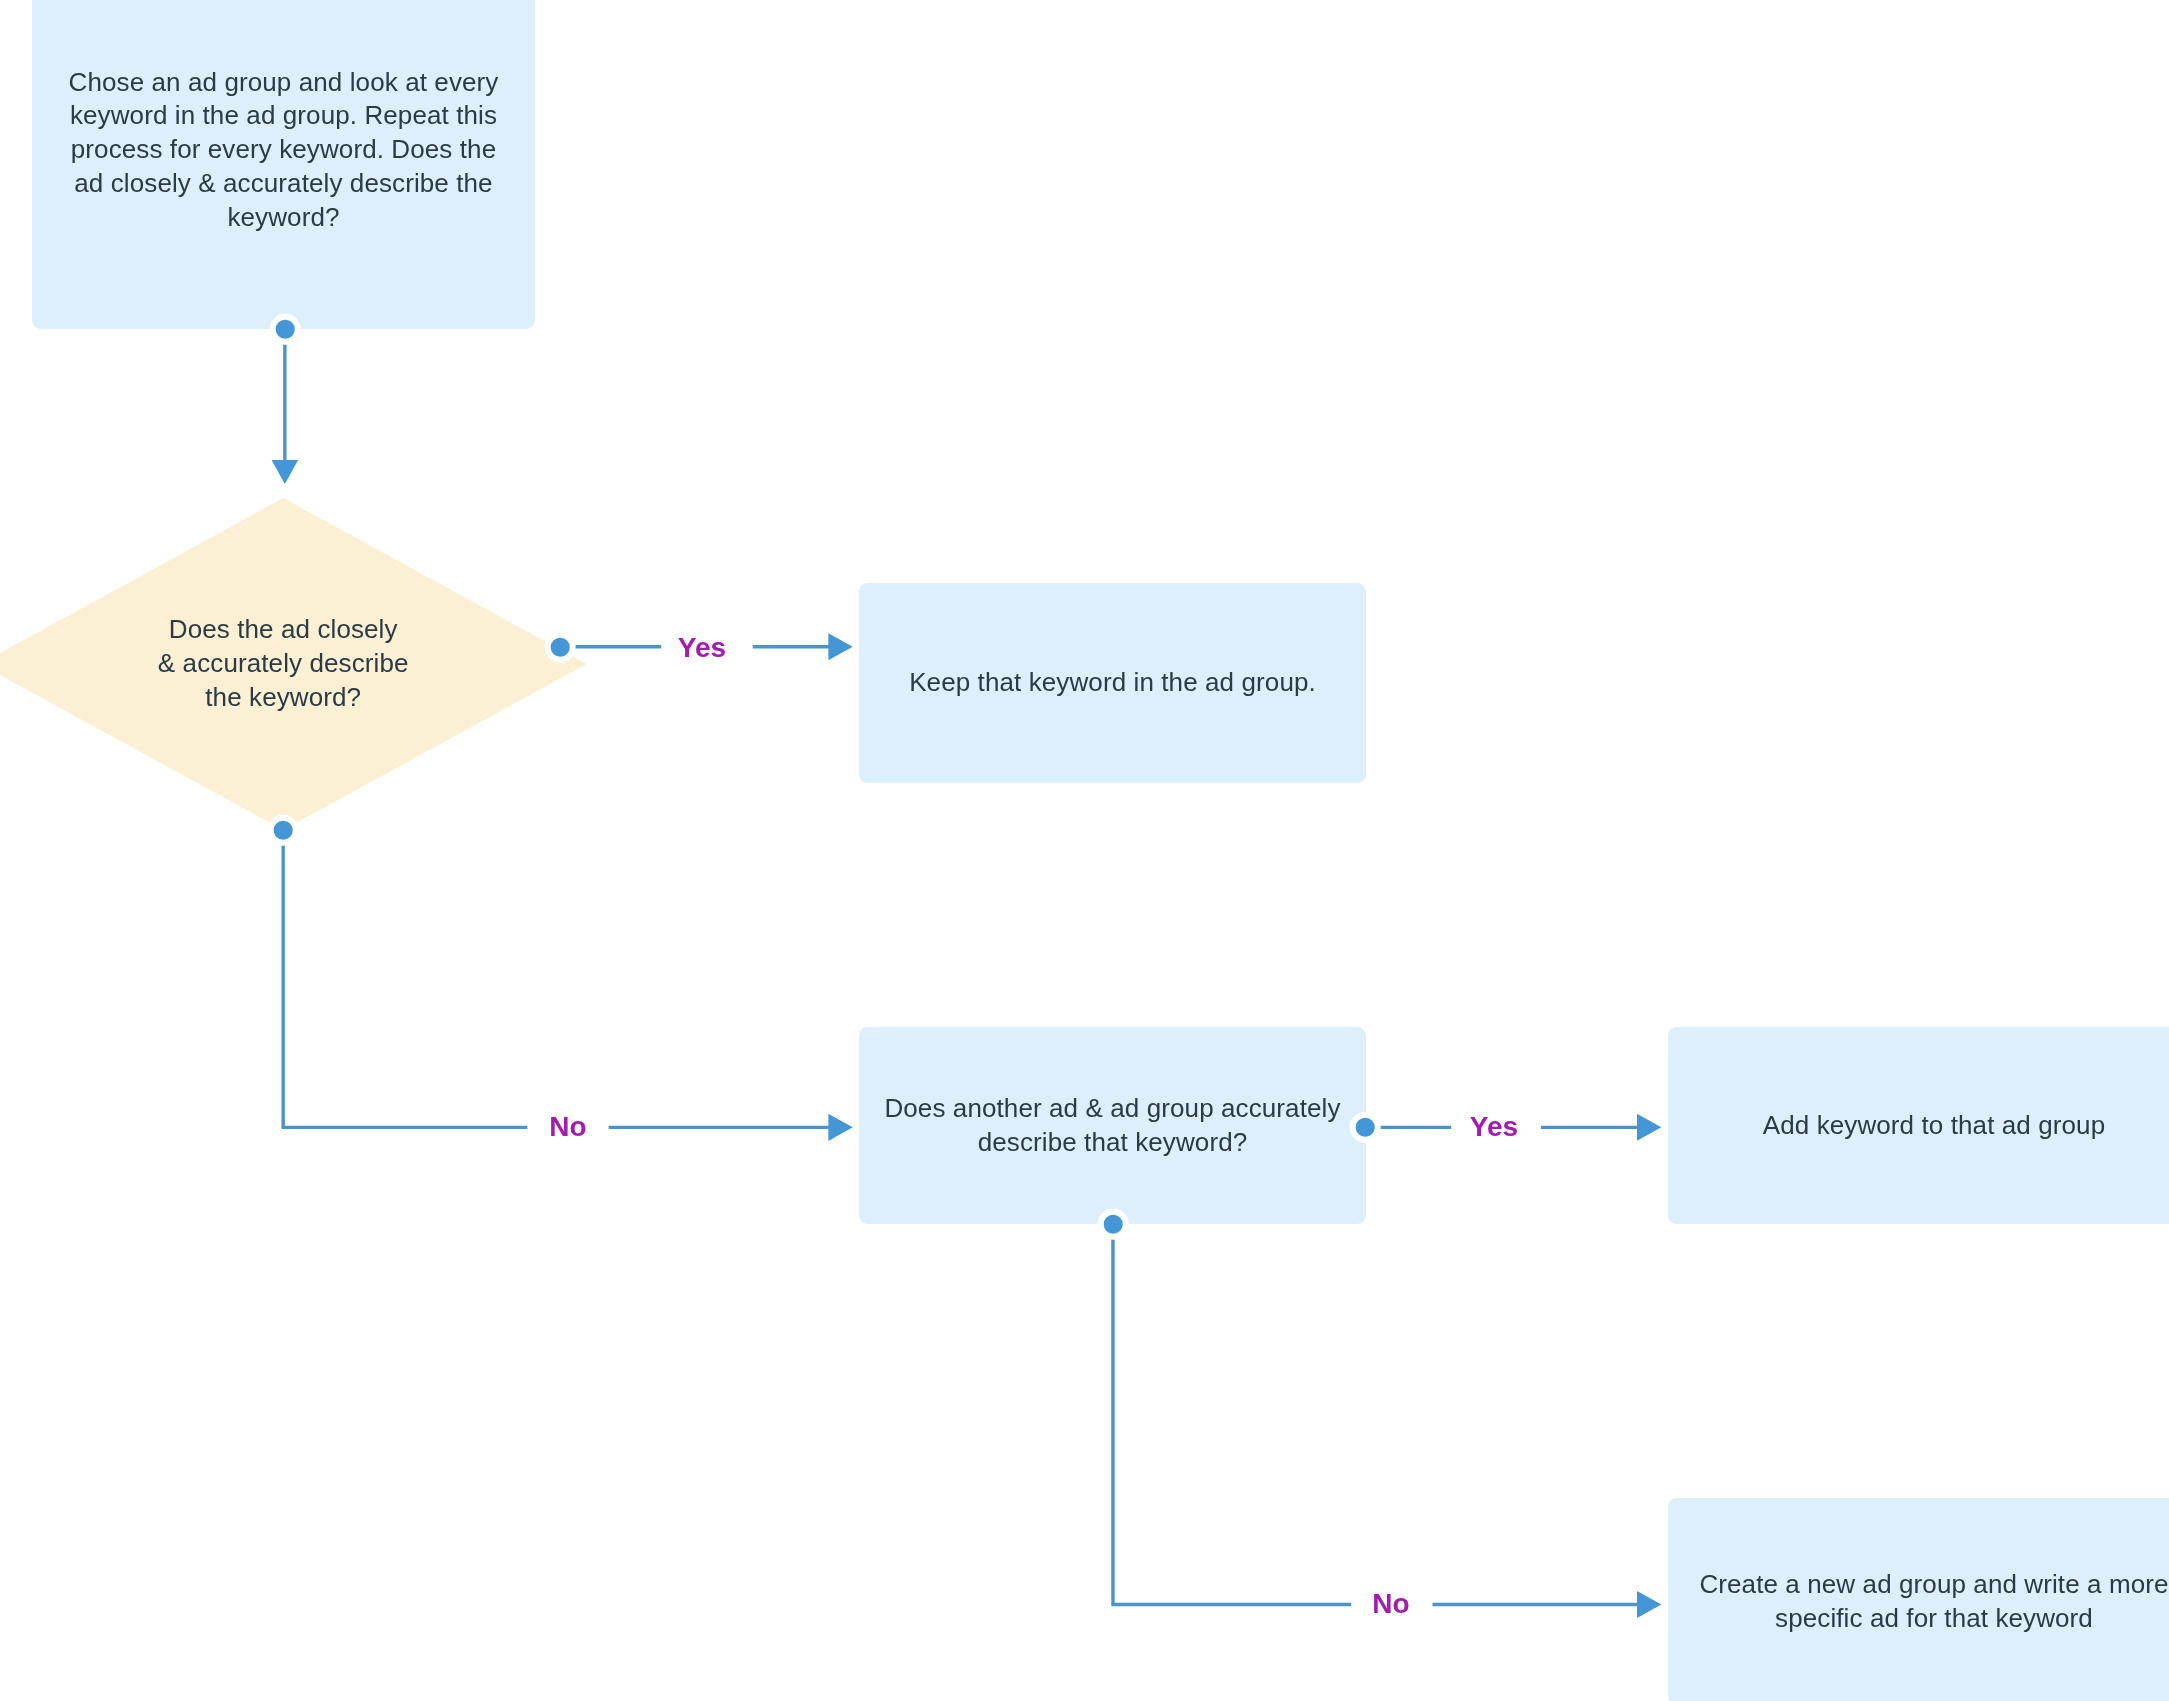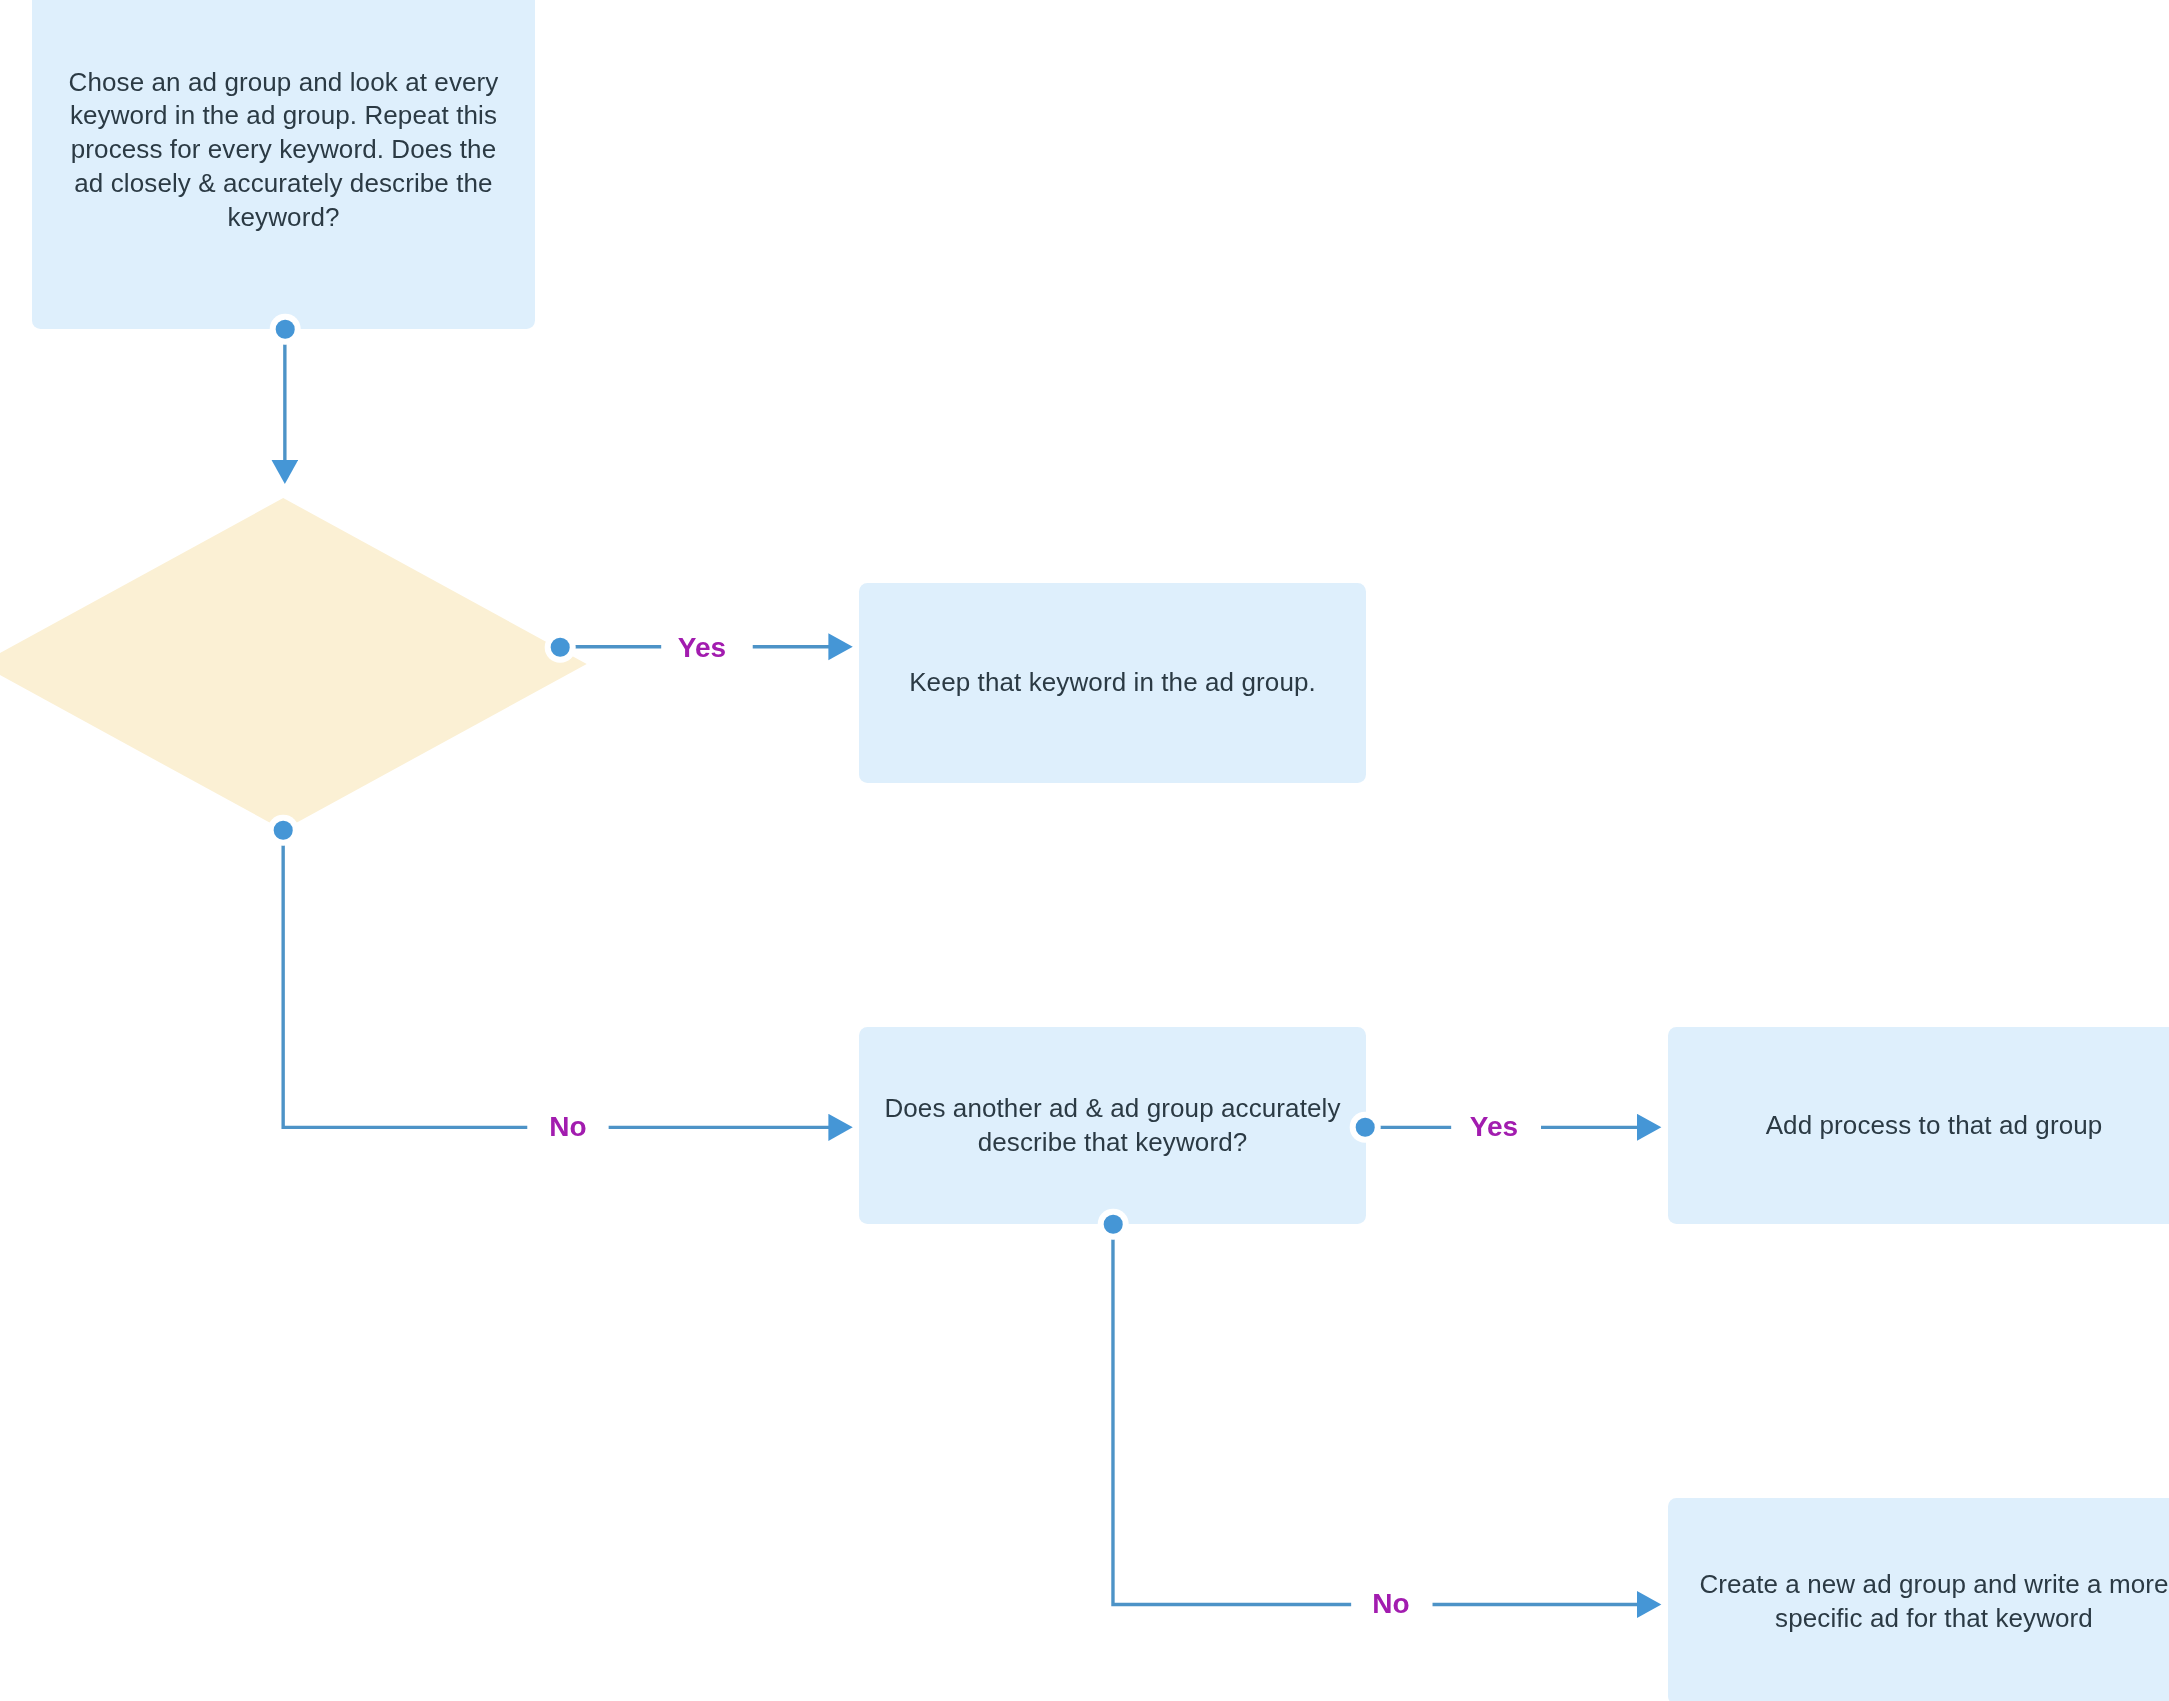--- a/index.html
+++ b/index.html
@@ -118,32 +118,35 @@
       <line x1="1690" y1="1893" x2="1944" y2="1893" stroke="#4d93c7" stroke-width="4" marker-end="url(#arrow)"></line>
     </g>
   </svg>
 
   <div class="node box" style="left:32px; top:-29px; width:503px; height:358px; font-size:26px;">
     <span>Chose an ad group and look at every keyword in the ad group. Repeat this process for every keyword. Does the ad closely &amp; accurately describe the keyword?</span>
   </div>
 
   <div class="node diamond" style="left:-20.3px; top:498px; width:607px; height:332px; font-size:26px;">
     <span class="diamond-shape"></span>
+    <span class="diamond-label">Does the ad closely
+&amp; accurately describe
+the keyword?</span>
   </div>
 
   <div class="node box" style="left:859px; top:549px; width:507px; height:200px; font-size:26px;margin-top:34px;">
     <span>Keep that keyword in the ad group.</span>
   </div>
 
   <div class="node box" style="left:859px; top:1027px; width:507px; height:197px; font-size:26px;text-align:center;">
     <span>Does another ad &amp; ad group accurately describe that keyword?</span>
   </div>
 
   <div class="node box" style="left:1668px; top:1027px; width:532px; height:197px; font-size:26px;">
-    <span>Add process to that ad group</span>
+    <span>Add keyword to that ad group</span>
   </div>
 
   <div class="node box" style="left:1668px; top:1498px; width:532px; height:207px; font-size:26px;">
     <span>Create a new ad group and write a more specific ad for that keyword</span>
   </div>
 
   <div class="edge-label" style="left:702px; top:648px; font-size:28px;">Yes</div>
 
   <div class="edge-label" style="left:568px; top:1127px; font-size:28px;">No</div>
 

